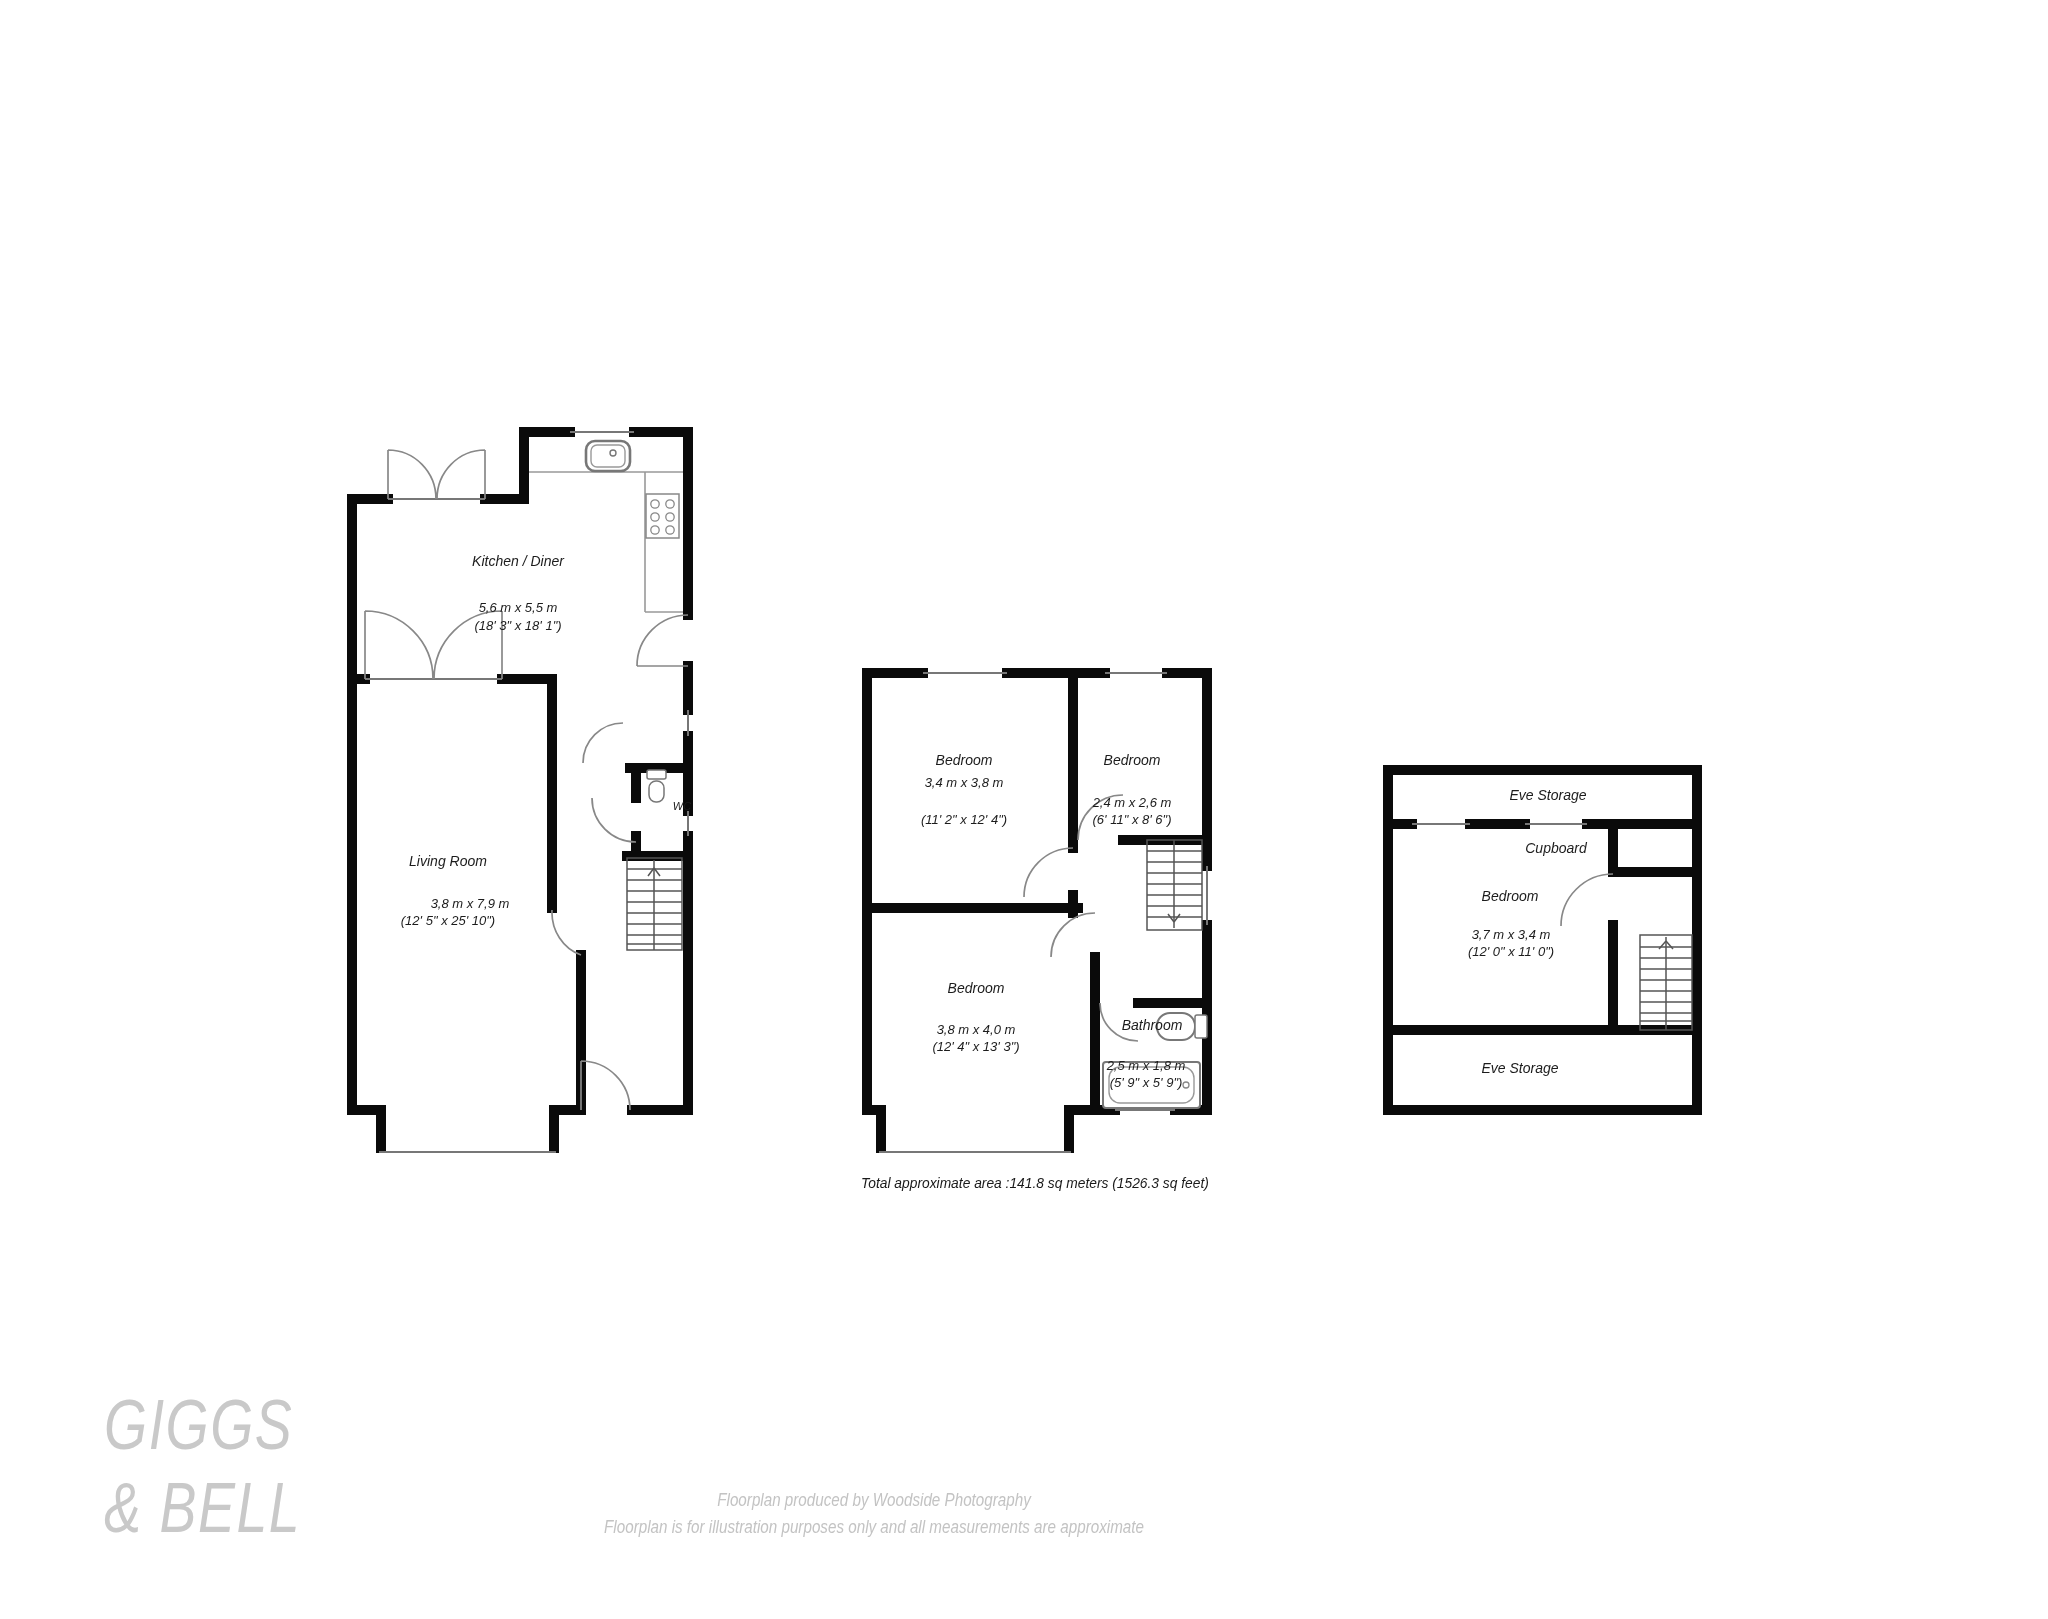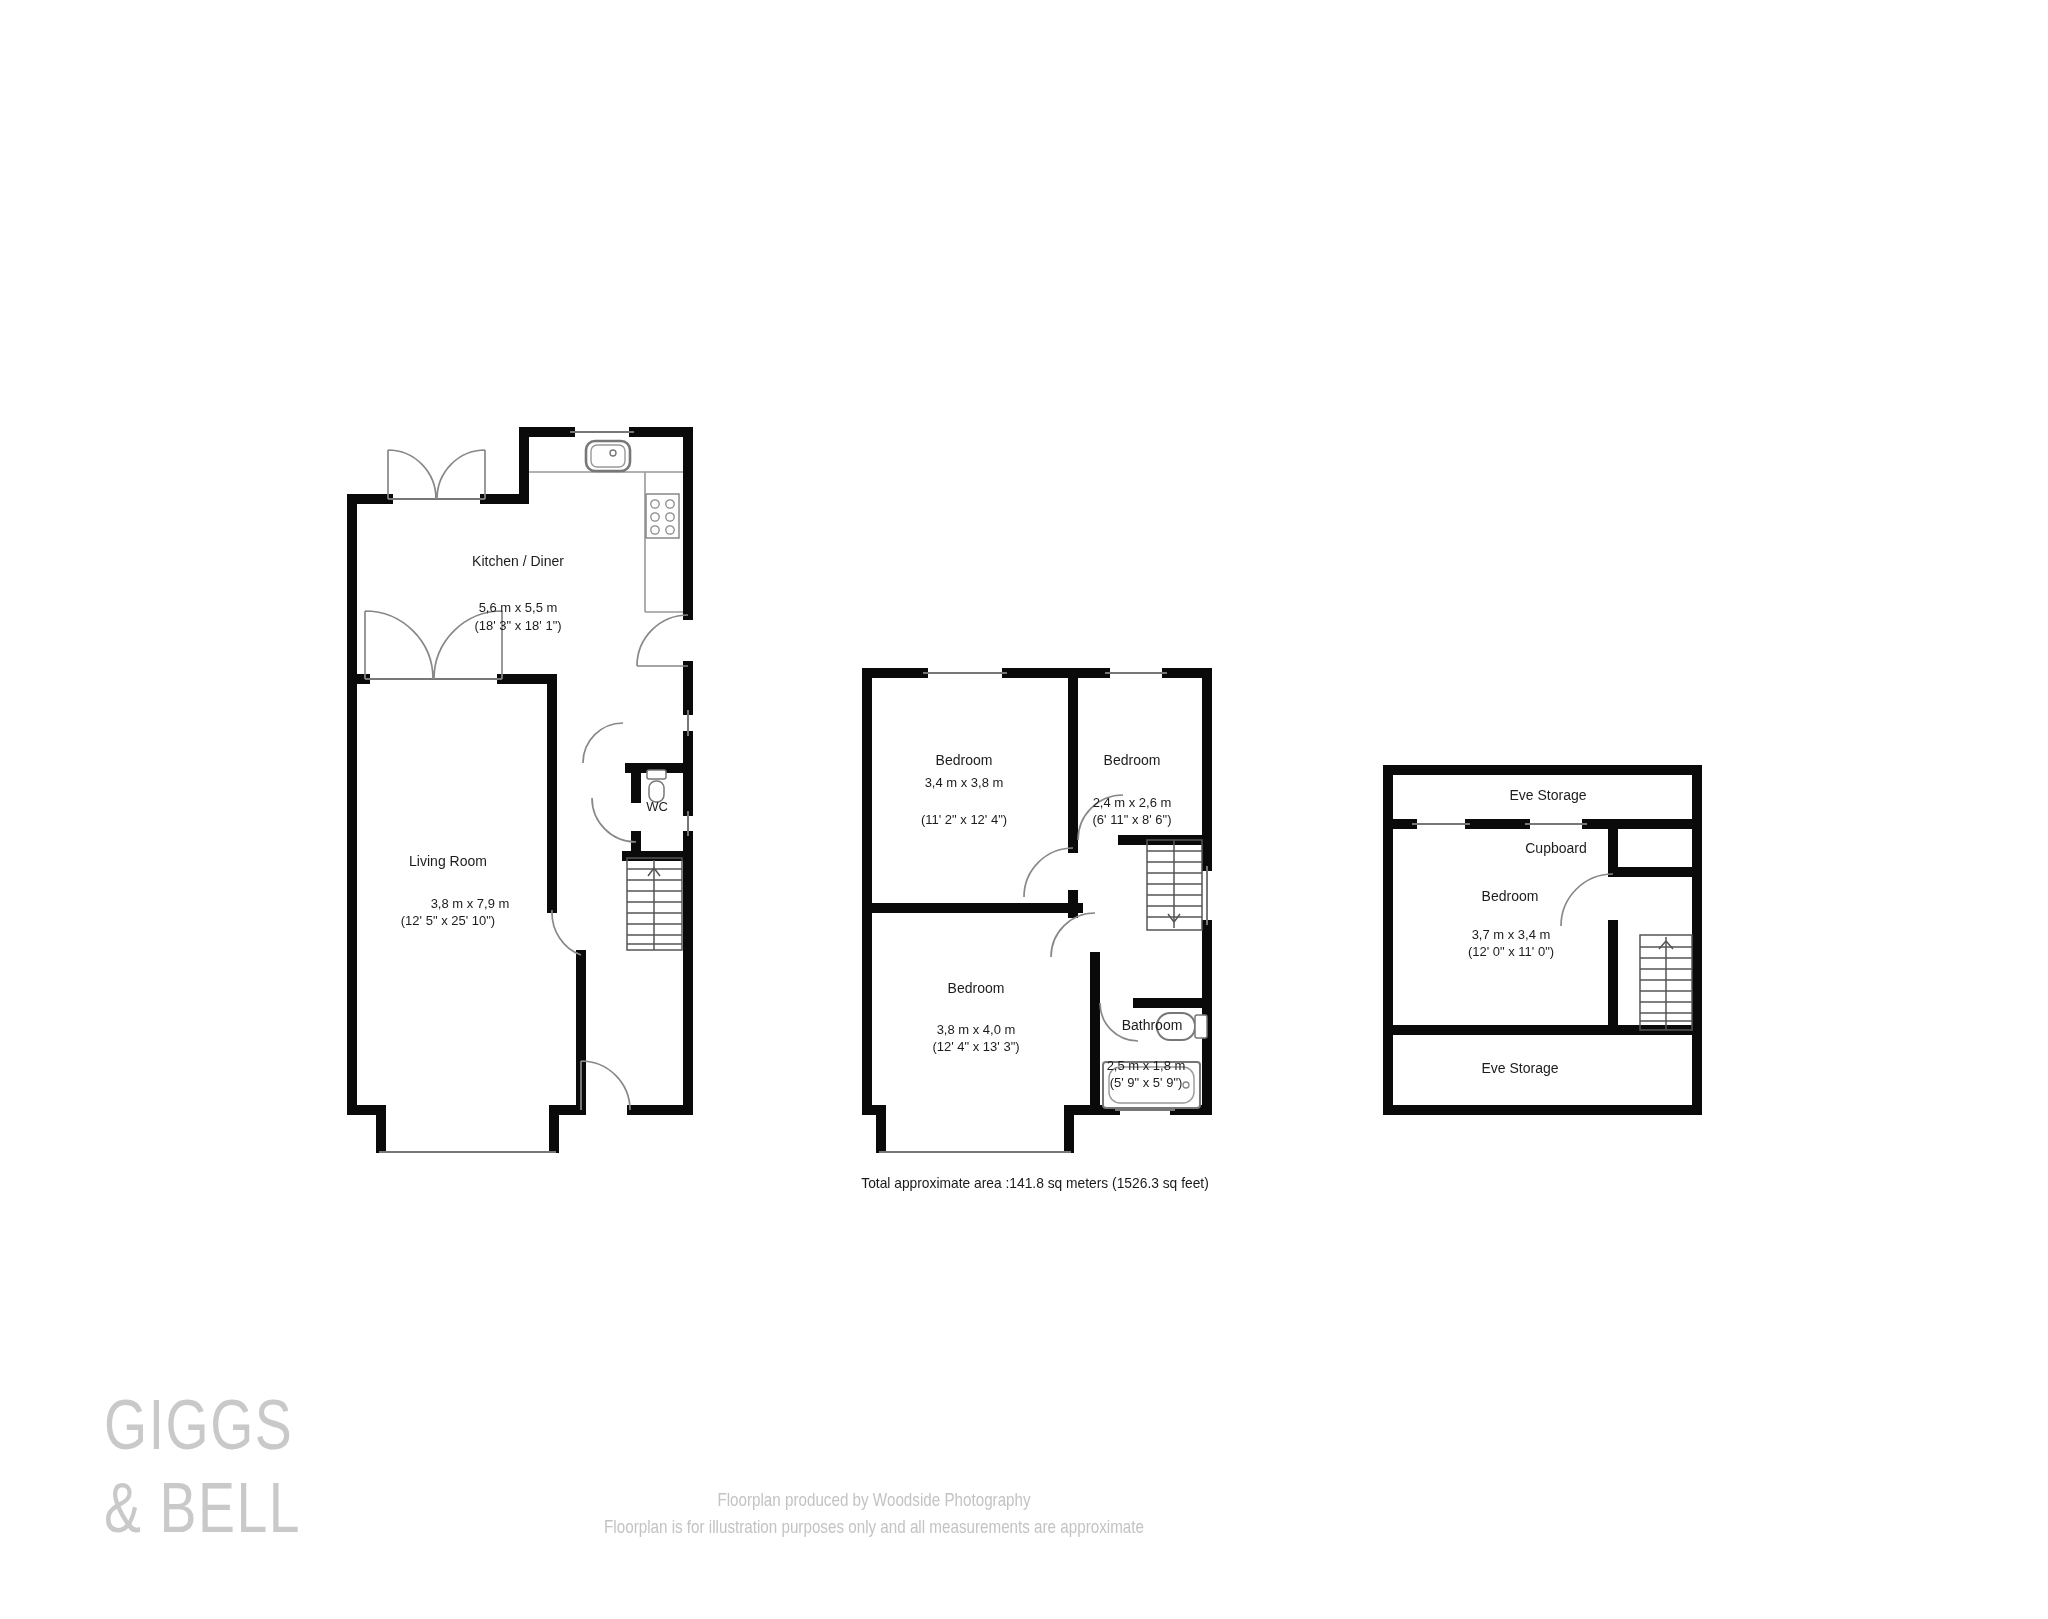--- a/index.html
+++ b/index.html
@@ -1,22 +1,22 @@
 <!DOCTYPE html>
 <html><head>
 <meta charset="utf-8">
 <style>
   html,body{margin:0;padding:0;background:#ffffff;}
   #canvas{position:relative;width:2048px;height:1619px;background:#ffffff;overflow:hidden;
-          font-family:"Liberation Sans", sans-serif;}
+          font-family:"Liberation Sans", sans-serif;font-style:italic;}
   svg{position:absolute;left:0;top:0;}
   .lbl{position:absolute;transform:translate(-50%,-50%);white-space:nowrap;
        color:#1c1c1c;font-size:14px;line-height:1;text-align:center;}
   .dim{font-size:13px;margin-top:16px;}
-  .small{font-size:13px;}
+  .small{font-size:11px;margin-left:25px;}
   .total{font-size:15px;transform:translate(-50%,-50%) scaleX(0.92);color:#1a1a1a;}
   .footer-line{position:absolute;transform:translate(-50%,-50%) scaleX(0.80);
        white-space:nowrap;color:#c3c3c3;font-size:19px;line-height:1;}
   .logo-line{position:absolute;left:104px;transform:translateY(-50%) scaleX(0.78);
        transform-origin:left center;white-space:nowrap;color:#c9c9c9;
        font-size:71px;letter-spacing:2px;line-height:1;}
 </style>
 </head>
 <body>
 

